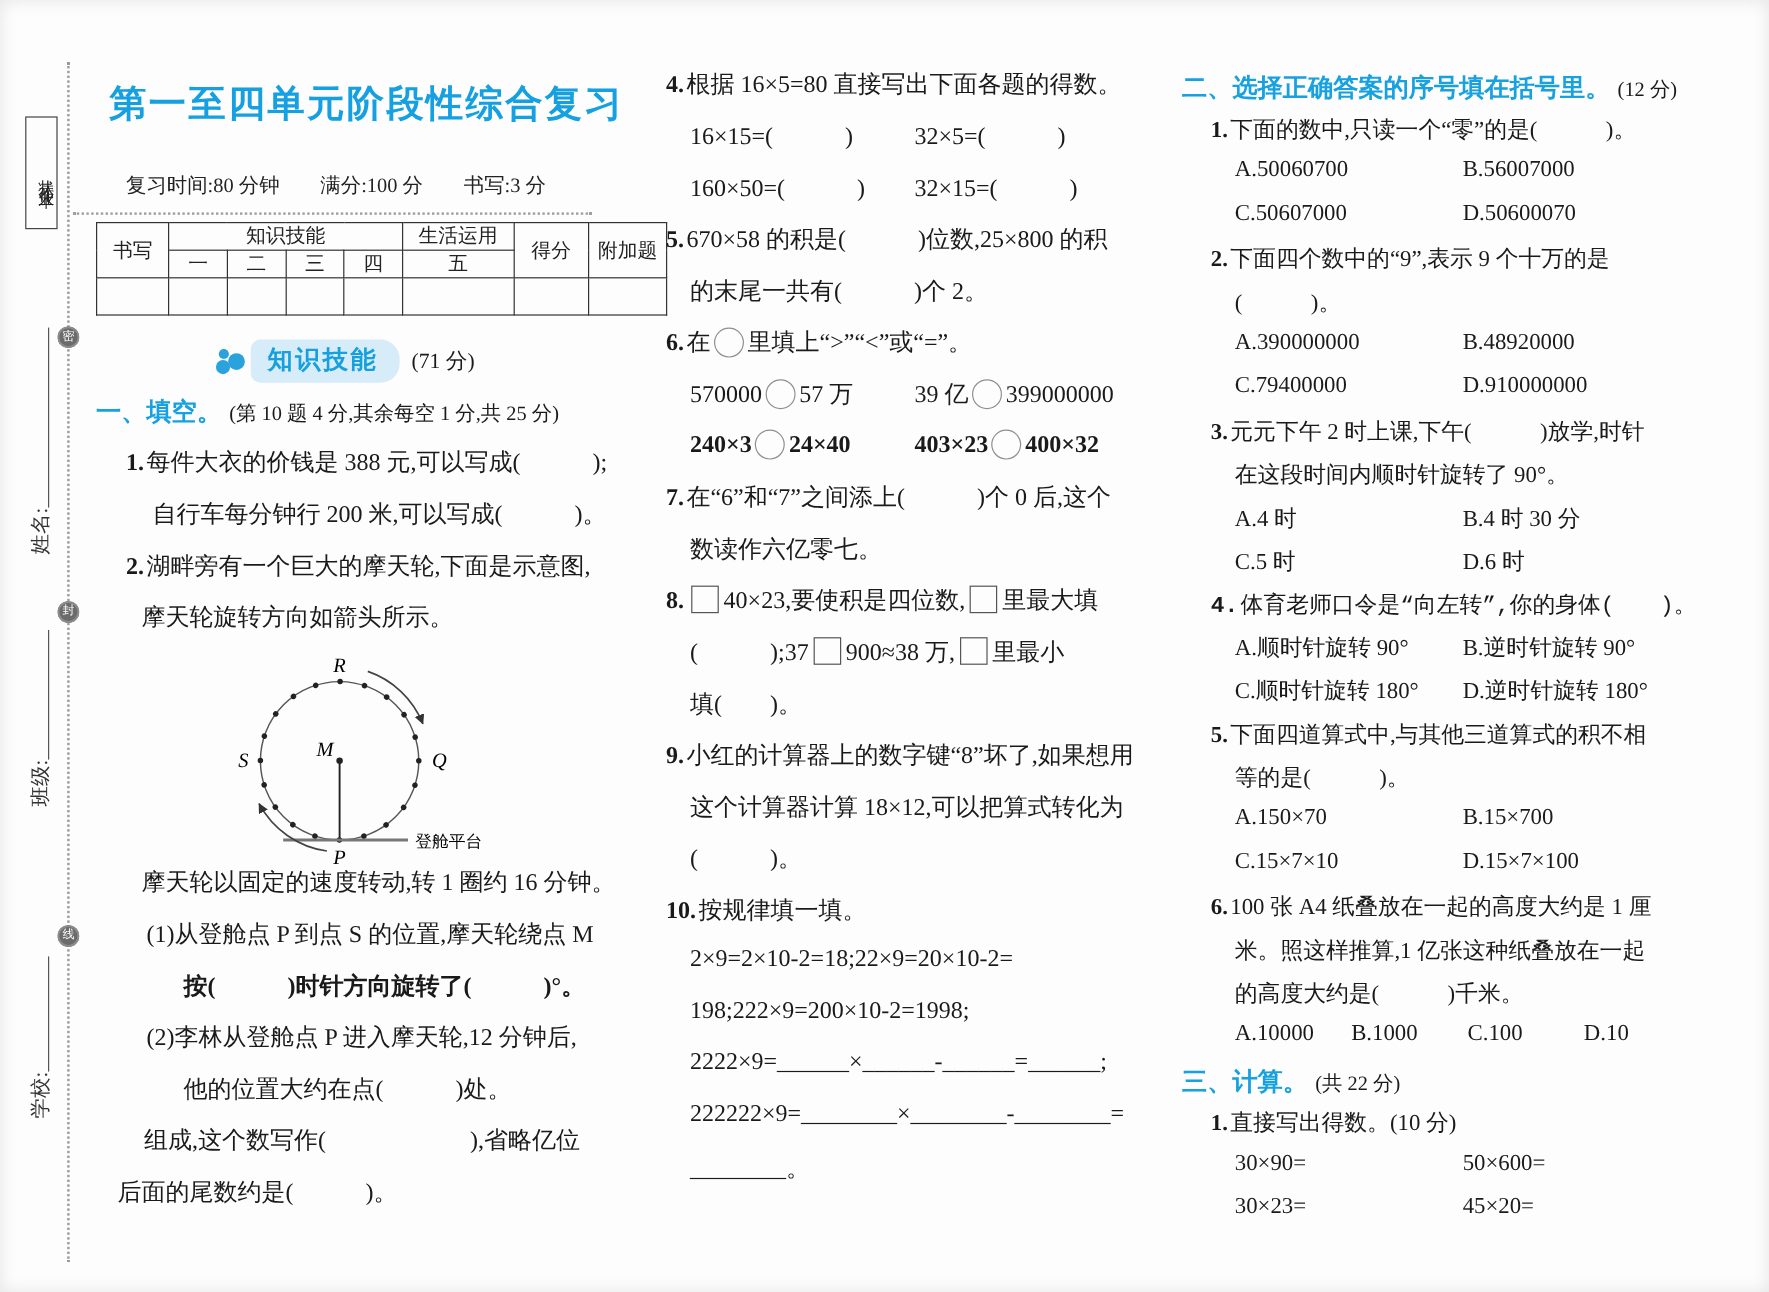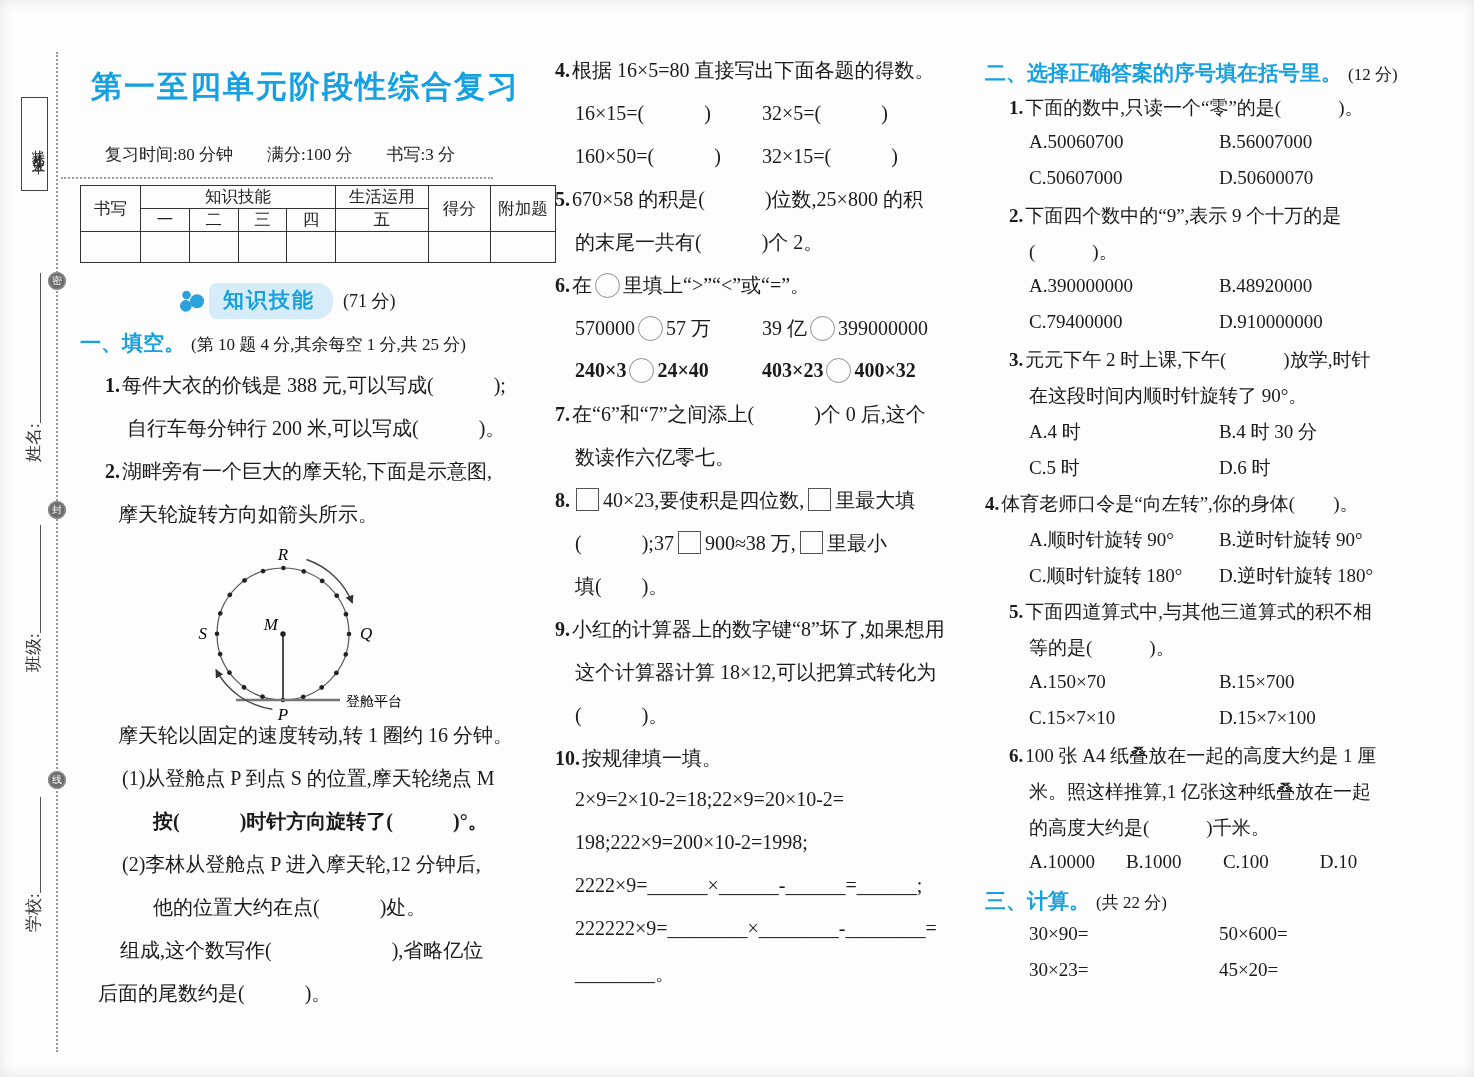--- a/index.html
+++ b/index.html
@@ -212,28 +212,29 @@
       <div class="line" style="margin-left: 44px;"><span class="col c2">A.50060700</span><span class="col c2">B.56007000</span></div>
       <div class="line" style="margin-left: 44px;"><span class="col c2">C.50607000</span><span class="col c2">D.50600070</span></div>
       <div class="line" style="margin-left: 24px;"><b class="pre">2.</b><span>下面四个数中的“9”,表示 9 个十万的是</span></div>
       <div class="line" style="margin-left: 44px;"><span>(　　　)。</span></div>
       <div class="line" style="margin-left: 44px;"><span class="col c2">A.390000000</span><span class="col c2">B.48920000</span></div>
       <div class="line" style="margin-left: 44px;"><span class="col c2">C.79400000</span><span class="col c2">D.910000000</span></div>
       <div class="line" style="margin-left: 24px;"><b class="pre">3.</b><span>元元下午 2 时上课,下午(　　　)放学,时针</span></div>
       <div class="line" style="margin-left: 44px;"><span>在这段时间内顺时针旋转了 90°。</span></div>
       <div class="line" style="margin-left: 44px;"><span class="col c2">A.4 时</span><span class="col c2">B.4 时 30 分</span></div>
       <div class="line" style="margin-left: 44px;"><span class="col c2">C.5 时</span><span class="col c2">D.6 时</span></div>
-      <div class="line" style=""><b class="pre">4.</b><span>体育老师口令是“向左转”,你的身体(　　)。</span></div>
+      <div class="line" style="margin-left: 24px; font-family: Liberation Mono, monospace;"><b class="pre">4.</b><span>体育老师口令是“向左转”,你的身体(　　)。</span></div>
       <div class="line" style="margin-left: 44px;"><span class="col c2">A.顺时针旋转 90°</span><span class="col c2">B.逆时针旋转 90°</span></div>
       <div class="line" style="margin-left: 44px;"><span class="col c2">C.顺时针旋转 180°</span><span class="col c2">D.逆时针旋转 180°</span></div>
       <div class="line" style="margin-left: 24px;"><b class="pre">5.</b><span>下面四道算式中,与其他三道算式的积不相</span></div>
       <div class="line" style="margin-left: 44px;"><span>等的是(　　　)。</span></div>
       <div class="line" style="margin-left: 44px;"><span class="col c2">A.150×70</span><span class="col c2">B.15×700</span></div>
       <div class="line" style="margin-left: 44px;"><span class="col c2">C.15×7×10</span><span class="col c2">D.15×7×100</span></div>
       <div class="line" style="margin-left: 24px;"><b class="pre">6.</b><span>100 张 A4 纸叠放在一起的高度大约是 1 厘</span></div>
       <div class="line" style="margin-left: 44px;"><span>米。照这样推算,1 亿张这种纸叠放在一起</span></div>
       <div class="line" style="margin-left: 44px;"><span>的高度大约是(　　　)千米。</span></div>
       <div class="line" style="margin-left: 44px;"><span class="col c4">A.10000</span><span class="col c4">B.1000</span><span class="col c4">C.100</span><span class="col c4">D.10</span></div>
       <div class="line"><span class="hb">三、计算。</span><span class="note">(共 22 分)</span></div>
+      <div class="line" style="margin-left: 24px;"><b class="pre">1.</b><span>直接写出得数。(10 分)</span></div>
       <div class="line" style="margin-left: 44px;"><span class="col c2">30×90=</span><span class="col c2">50×600=</span></div>
       <div class="line" style="margin-left: 44px;"><span class="col c2">30×23=</span><span class="col c2">45×20=</span></div>
     </div>
 </div>
 
 </body></html>

